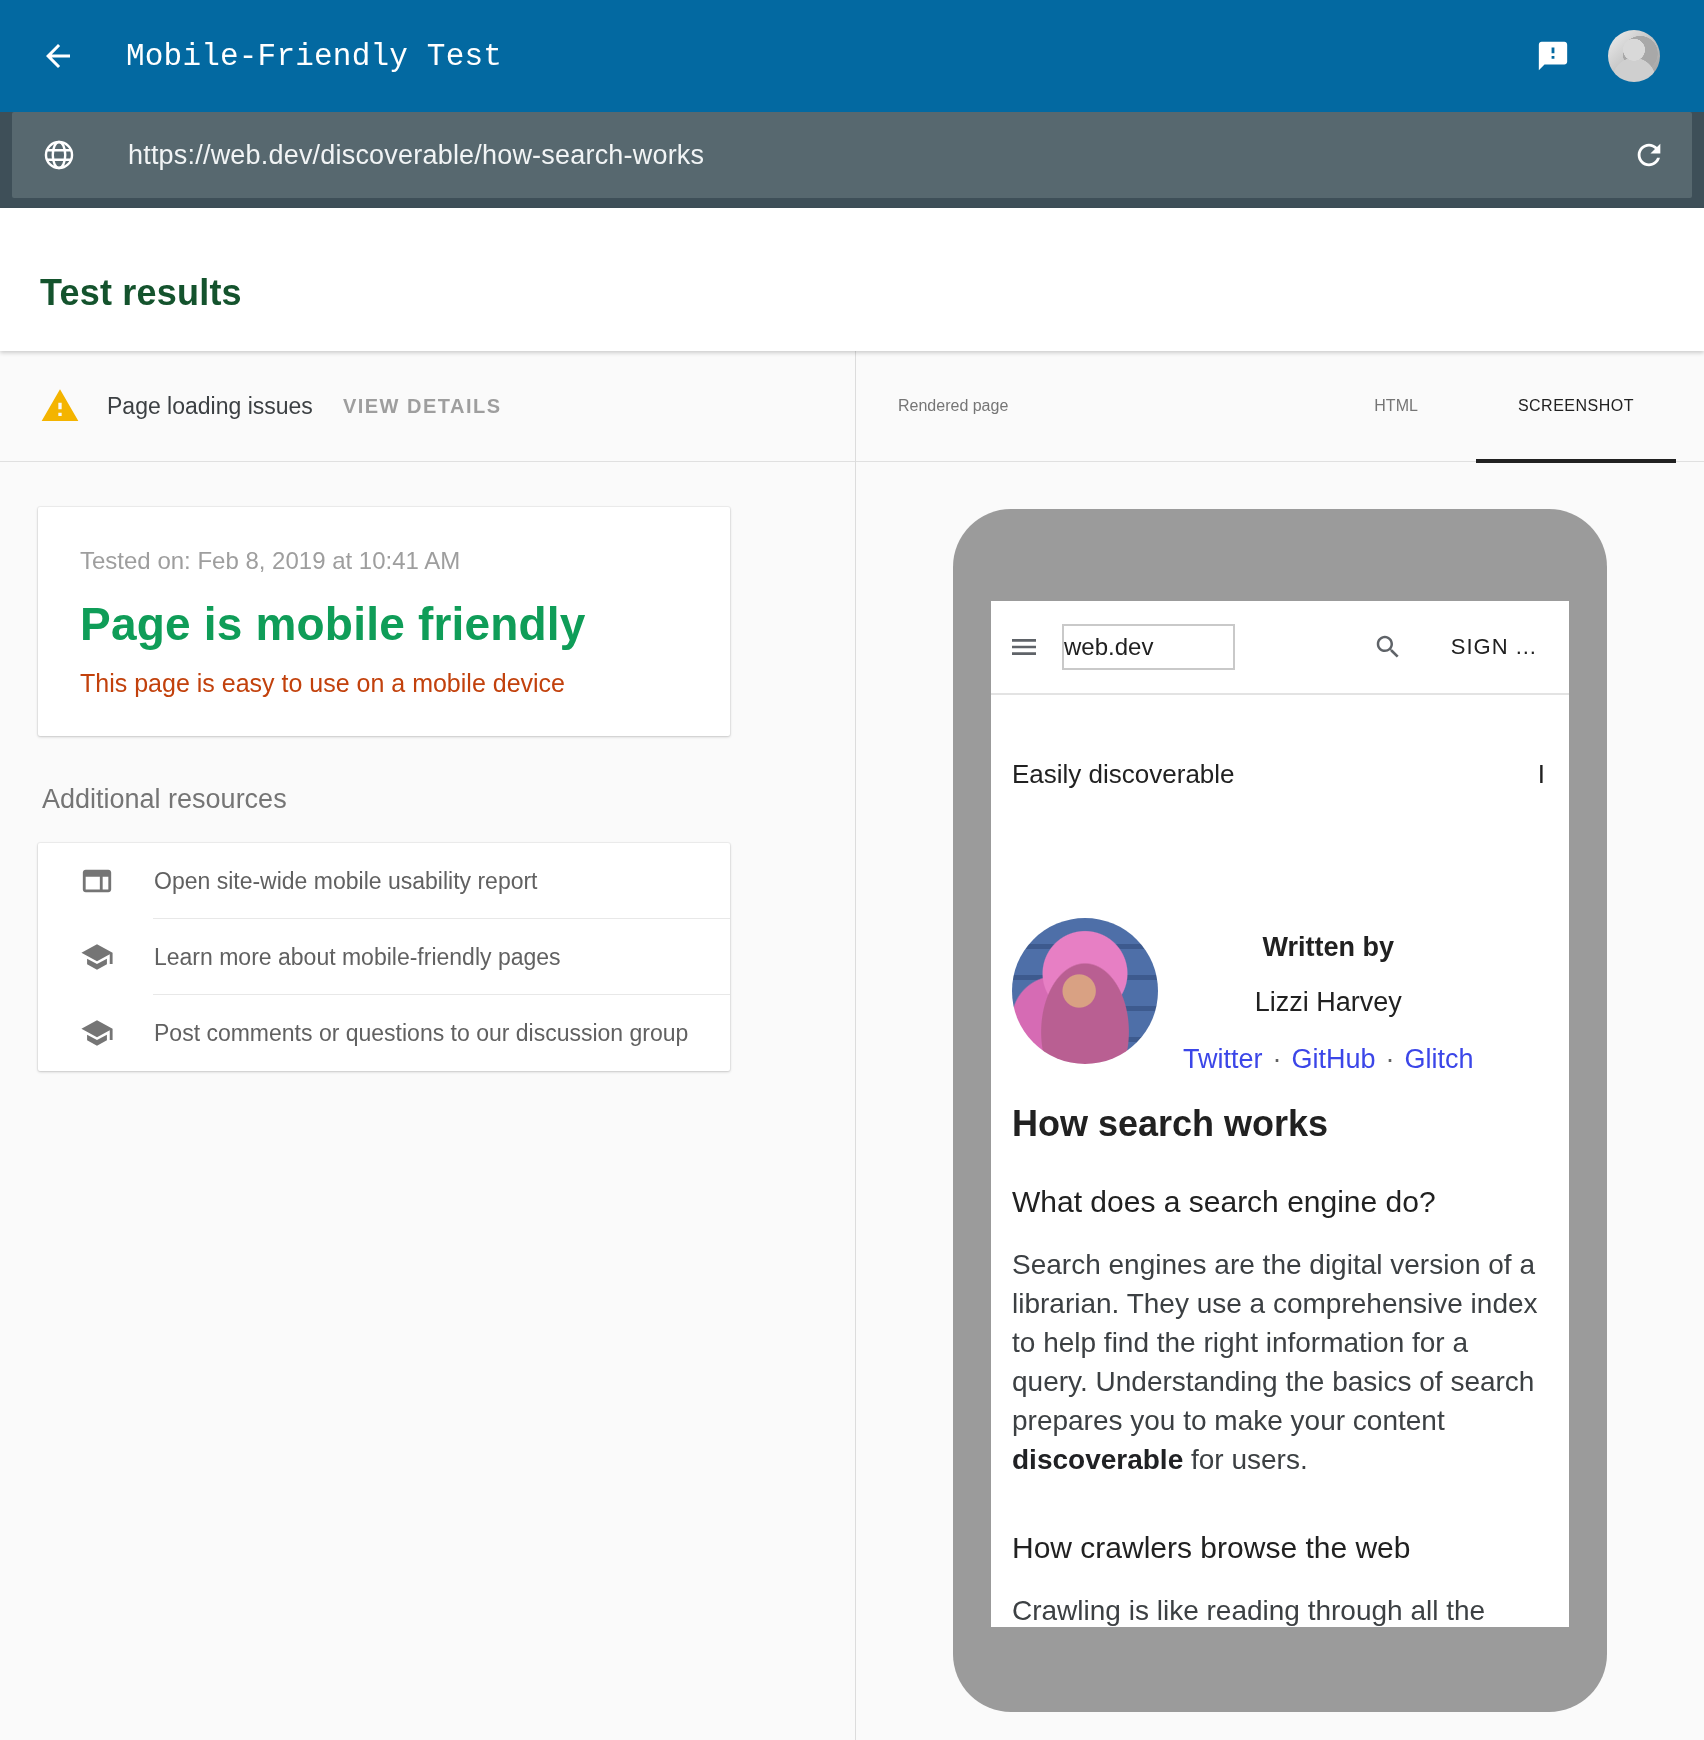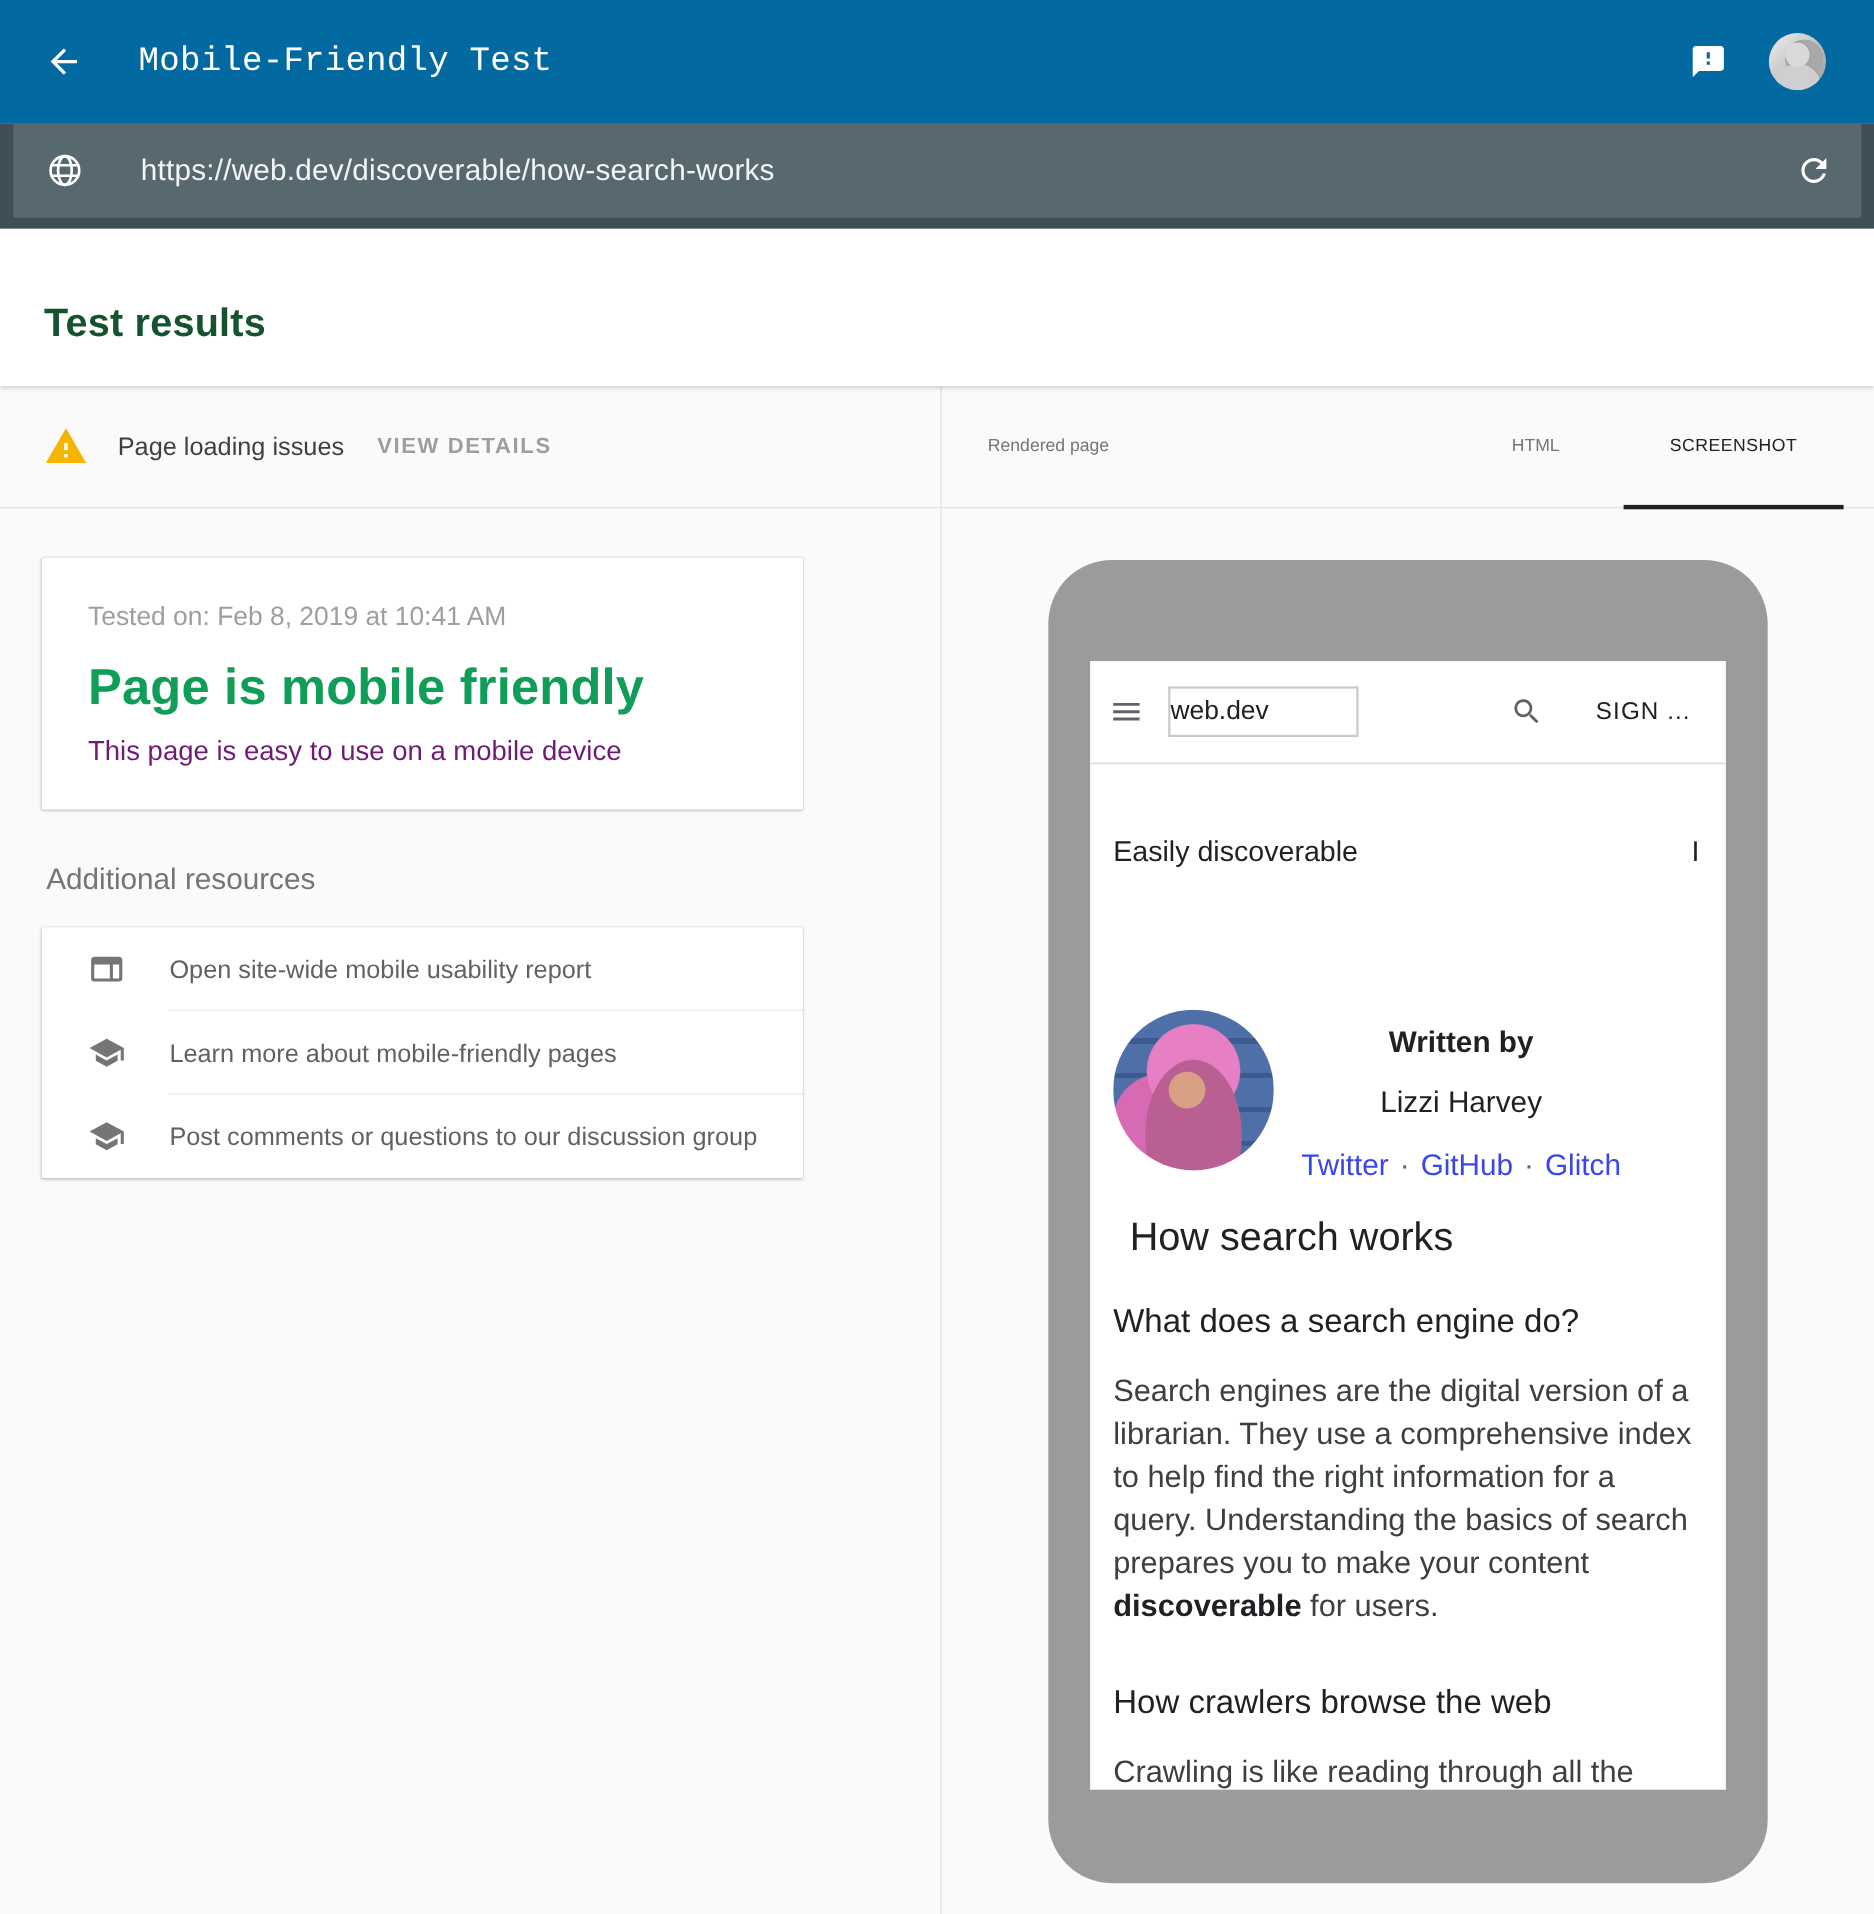--- a/index.html
+++ b/index.html
@@ -49,21 +49,21 @@
   .tab { font-size:16px; color:#757575; cursor:pointer; height:111px; display:flex; align-items:center; position:relative; }
   .tab.mid { margin-left:auto; }
   .tab.last { margin-left:58px; padding:0 42px; color:#212121; font-weight:500; letter-spacing:.5px; }
   .tab.last::after { content:""; position:absolute; left:0; right:0; bottom:-1px; height:4px; background:#212121; }
 
   
   .card { background:#fff; border-radius:2px; box-shadow:0 1px 3px rgba(0,0,0,.18), 0 0 0 1px rgba(0,0,0,.04); }
   .result-card { width:692px; margin:45px 0 0 38px; padding:40px 40px 38px 42px; }
   .tested-on { font-size:24px; color:#9e9e9e; }
   .verdict { font-size:46px; font-weight:700; color:#0f9d58; margin-top:22px; letter-spacing:.2px; }
-  .verdict-desc { font-size:25px; color:#701a75; margin-top:18px; }
+  .verdict-desc { font-size:25px; color:#c2410c; margin-top:18px; }
 
   .resources-title { font-size:27px; color:#757575; margin:48px 0 0 42px; }
   .resources-card { width:692px; margin:28px 0 0 38px; }
   .resource-row { height:76px; display:flex; align-items:center; padding-left:42px; position:relative; cursor:pointer; }
   .resource-row:not(:last-child)::after { content:""; position:absolute; bottom:0; left:115px; right:0; height:1px; background:#e8e8e8; }
   .res-icon { width:34px; height:34px; flex:0 0 auto; }
   .res-label { font-size:23px; color:#616161; margin-left:40px; }
 
   
   .phone-wrap { display:flex; justify-content:center; }
@@ -91,21 +91,21 @@
       radial-gradient(circle at 50% 38%, #e77fc4 0 36%, transparent 37%),
       radial-gradient(circle at 30% 70%, #d66bb4 0 30%, transparent 31%),
       repeating-linear-gradient(180deg,#4e6fa8 0 26px,#3d5a8e 26px 31px); }
   .author-col { margin-left:25px; padding-top:14px;text-align:center; }
   .written-by { font-size:27px; font-weight:700; color:#212121; }
   .author-name { font-size:27px; color:#212121; margin-top:24px; }
   .author-links { margin-top:26px; font-size:27px; }
   .author-links .lnk { color:#3b46e8; cursor:default; }
   .author-links .sep { color:#616161; margin:0 10px; }
 
-  .scr-h1 { margin-top:28px; font-size:36px; font-weight:400; color:#212121;margin-left:15px; }
+  .scr-h1 { margin-top:28px; font-size:36px; font-weight:700; color:#212121; }
   .scr-h2 { margin-top:40px; font-size:30px; font-weight:400; color:#212121; }
   .scr-p  { margin-top:26px; font-size:28px; line-height:39px; color:#3c4043; }
   .scr-p b { color:#202124; }
   .scr-h2.second { margin-top:52px; }
 
   svg { display:block; }
 </style>
 </head>
 <body>
 

